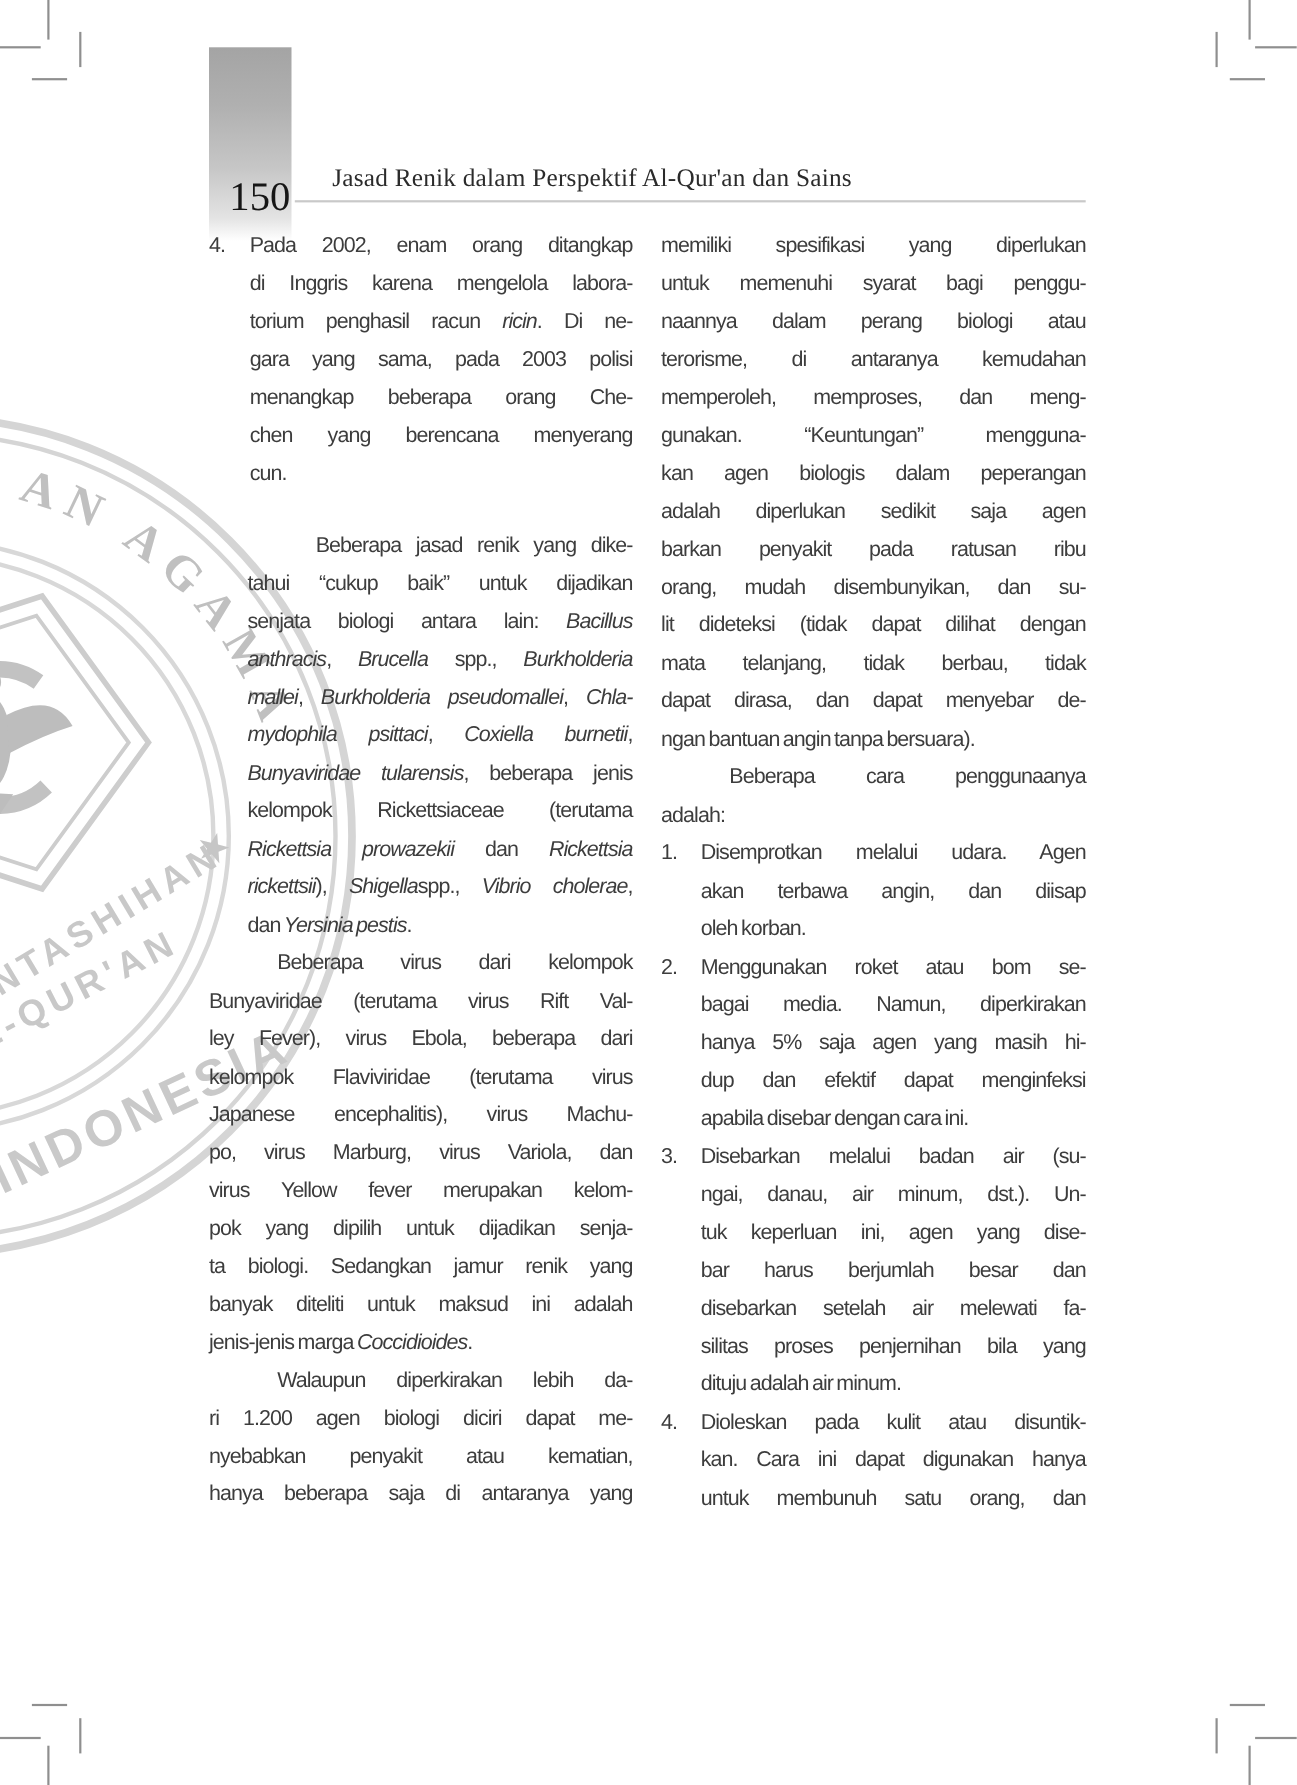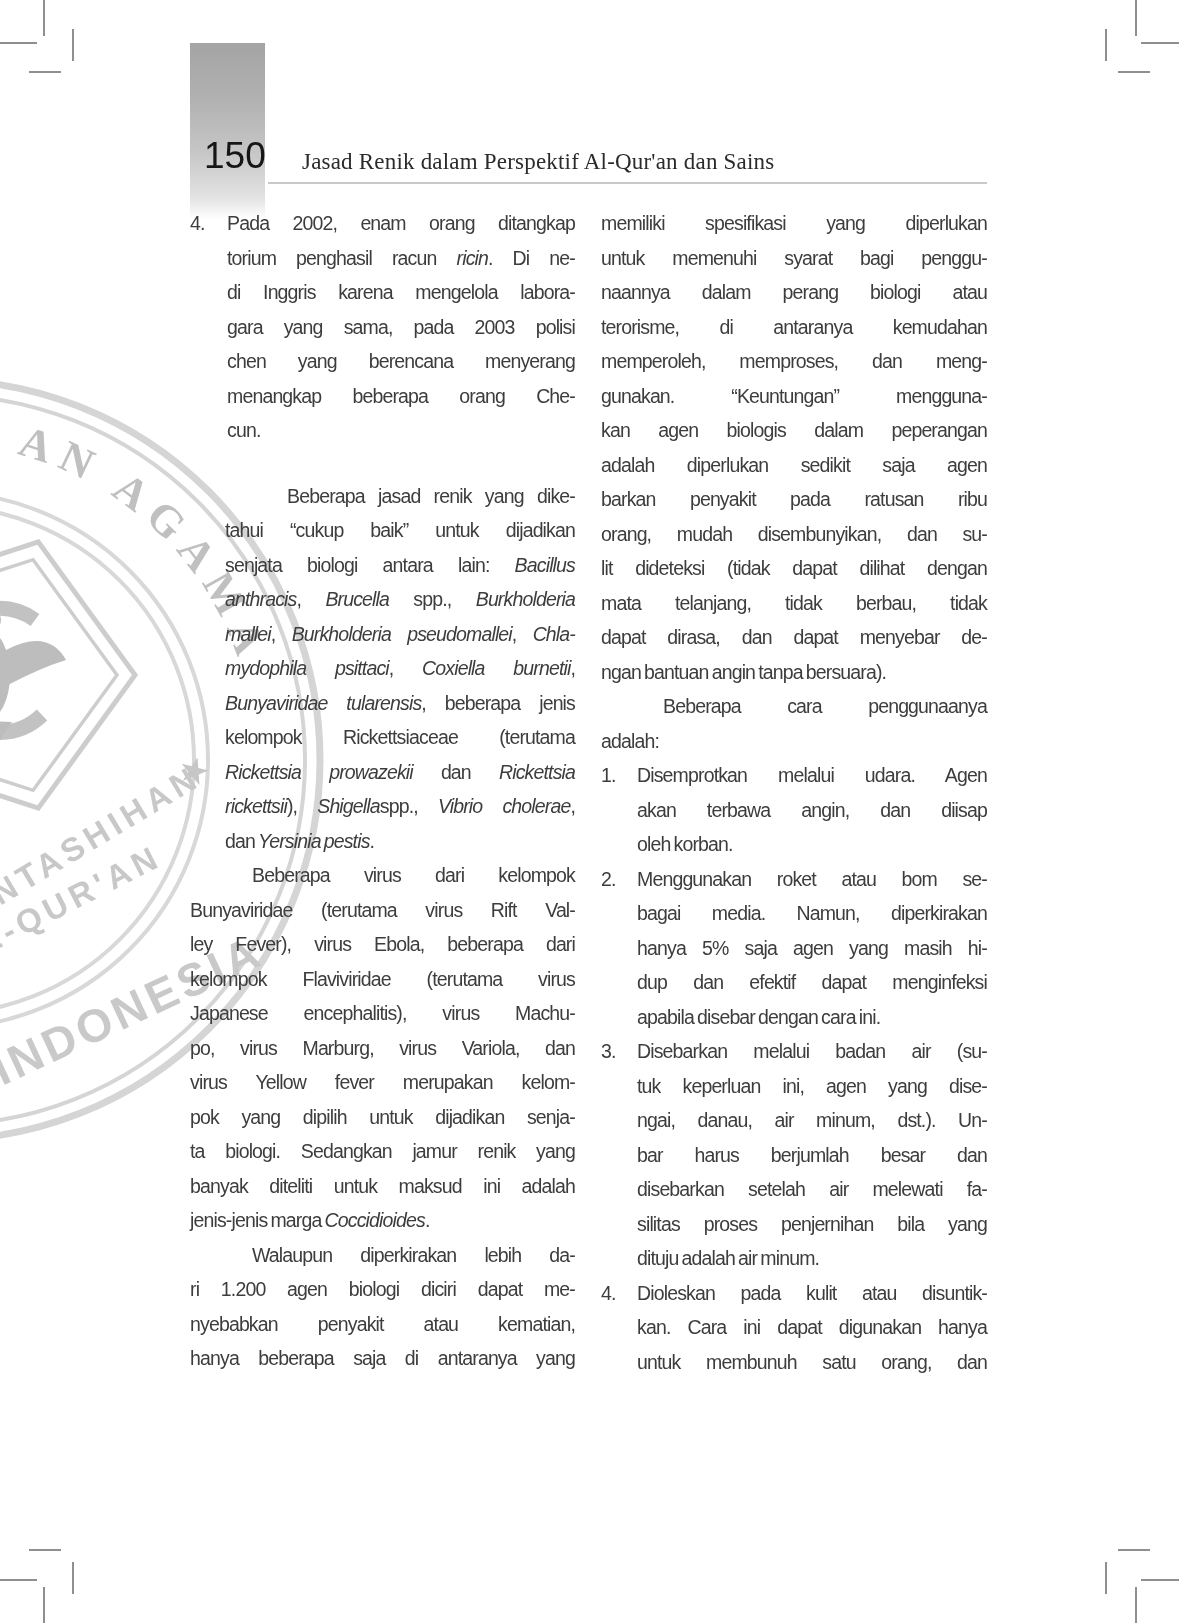--- a/index.html
+++ b/index.html
@@ -5,22 +5,22 @@
   html,body{margin:0;padding:0;background:#ffffff;}
   .page{position:relative;width:1179px;height:1623px;background:#ffffff;overflow:hidden;
         font-family:"Liberation Sans",sans-serif;}
   
   .watermark{position:absolute;left:0;top:370px;z-index:0;}
   
   .cm{position:absolute;background:#8f8f8f;}
   
   .header-bar{position:absolute;left:190px;top:43px;width:75px;height:176px;z-index:1;
     background:linear-gradient(180deg,#a4a4a4 0%,#b0b0b0 30%,#c6c6c6 62%,#e3e3e3 88%,rgba(255,255,255,0) 100%);}
-  .page-num{position:absolute;left:204px;top:135px;width:60px;z-index:2;text-align:left;
-    font-family:Liberation Sans, sans-serif;font-size:37px;color:#161616;}
+  .page-num{position:absolute;left:204px;top:158px;width:60px;z-index:2;text-align:right;
+    font-family:Liberation Serif, serif;font-size:37px;color:#161616;}
   .header-title{position:absolute;left:270px;top:149px;z-index:2;
     font-family:"Liberation Serif",serif;font-size:23px;color:#2b2b2b;letter-spacing:0.2px;margin-left:32px;}
   .header-rule{position:absolute;left:268px;top:182px;width:719px;height:2px;background:#c9c9c9;z-index:2;}
   
   .col{position:absolute;top:206px;z-index:1;color:#3d3d3d;font-size:19.5px;
        letter-spacing:-0.85px;word-spacing:-1.5px;}
   .col.left{left:190px;width:385px;}
   .col.right{left:601px;width:386px;}
   .line{height:34.5px;line-height:34.5px;text-align:justify;text-align-last:justify;overflow:visible;white-space:normal;}
   .line.endline{text-align-last:left;}
@@ -93,25 +93,25 @@
   <div class="header-bar"></div>
   <div class="page-num">150</div>
   <div class="header-title">Jasad Renik dalam Perspektif Al-Qur'an dan Sains</div>
   <div class="header-rule"></div>
 
   <div class="col left">
     <div class="list-row">
       <div class="num">4.</div>
       <div class="body">
           <div class="line">Pada 2002, enam orang ditangkap</div>
+          <div class="line">di Inggris karena mengelola labora-</div>
           <div class="line">torium penghasil racun <i>ricin</i>. Di ne-</div>
-          <div class="line">di Inggris karena mengelola labora-</div>
           <div class="line">gara yang sama, pada 2003 polisi</div>
+          <div class="line">menangkap beberapa orang Che-</div>
           <div class="line">chen yang berencana menyerang</div>
-          <div class="line">menangkap beberapa orang Che-</div>
           <div class="line endline">cun.</div>
         </div>
     </div>
     <div class="para gap">
         <div class="line indent">Beberapa jasad renik yang dike-</div>
         <div class="line">tahui “cukup baik” untuk dijadikan</div>
         <div class="line">senjata biologi antara lain: <i>Bacillus</i></div>
         <div class="line"><i>anthracis</i>, <i>Brucella</i> spp., <i>Burkholderia</i></div>
         <div class="line"><i>mallei</i>, <i>Burkholderia pseudomallei</i>, <i>Chla-</i></div>
         <div class="line"><i>mydophila psittaci</i>, <i>Coxiella burnetii</i>,</div>
@@ -179,22 +179,22 @@
           <div class="line">bagai media. Namun, diperkirakan</div>
           <div class="line">hanya 5% saja agen yang masih hi-</div>
           <div class="line">dup dan efektif dapat menginfeksi</div>
           <div class="line endline">apabila disebar dengan cara ini.</div>
         </div>
     </div>
     <div class="list-row">
       <div class="num">3.</div>
       <div class="body">
           <div class="line">Disebarkan melalui badan air (su-</div>
+          <div class="line">ngai, danau, air minum, dst.). Un-</div>
           <div class="line">tuk keperluan ini, agen yang dise-</div>
-          <div class="line">ngai, danau, air minum, dst.). Un-</div>
           <div class="line">bar harus berjumlah besar dan</div>
           <div class="line">disebarkan setelah air melewati fa-</div>
           <div class="line">silitas proses penjernihan bila yang</div>
           <div class="line endline">dituju adalah air minum.</div>
         </div>
     </div>
     <div class="list-row">
       <div class="num">4.</div>
       <div class="body">
           <div class="line">Dioleskan pada kulit atau disuntik-</div>

